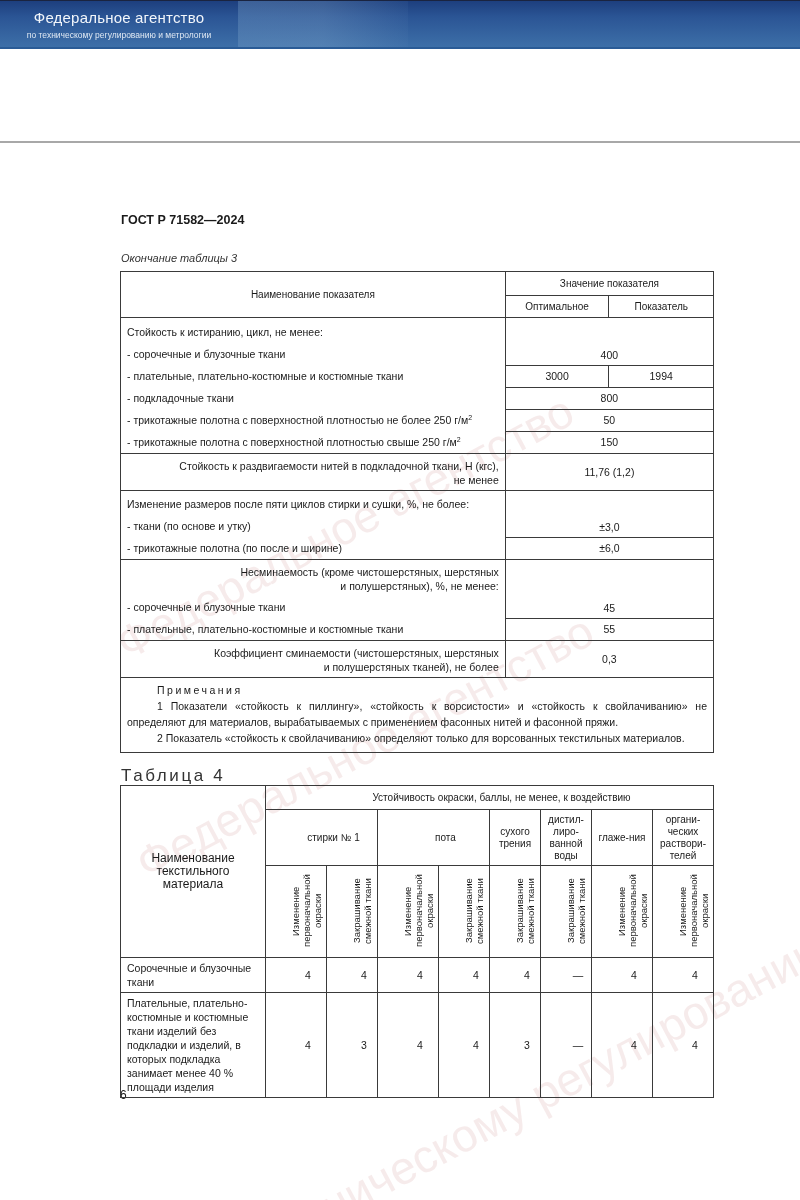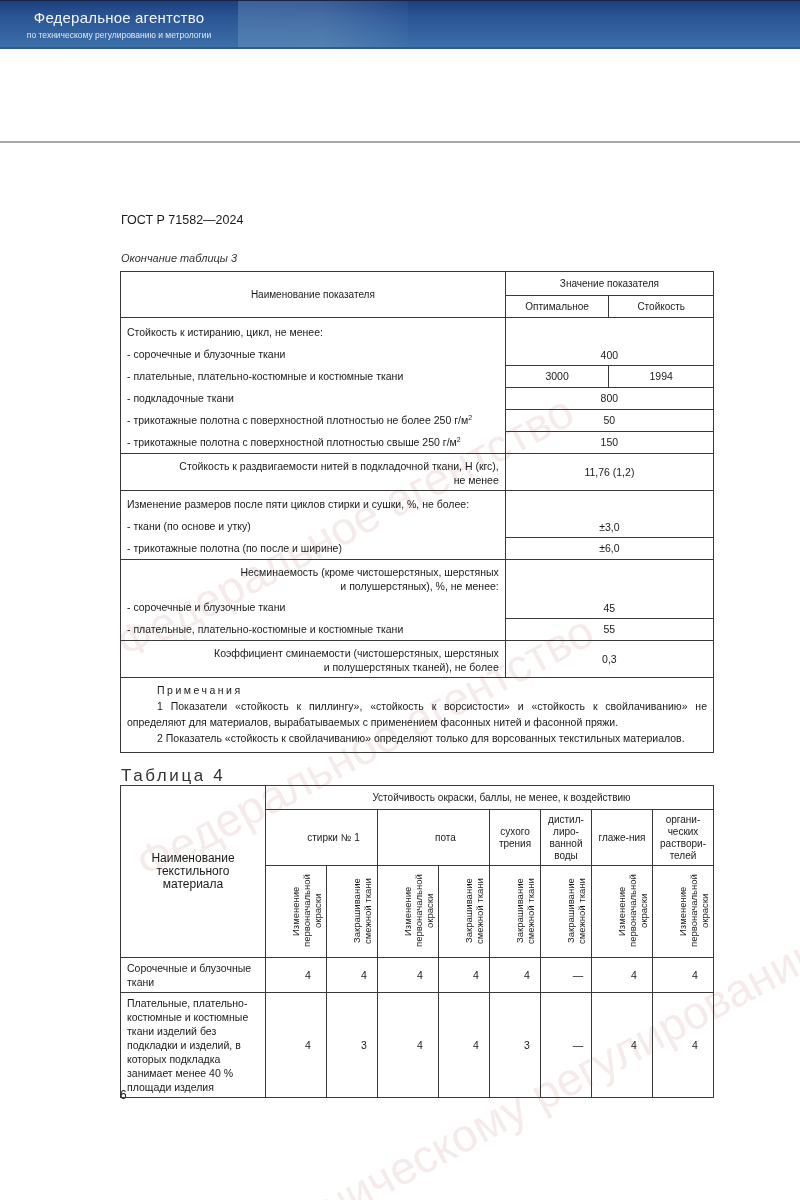--- a/index.html
+++ b/index.html
@@ -29,21 +29,21 @@
       color: #dfe8f3; font-size: 8.5px;
     }
     .divider {
       position: absolute; left: 0; top: 141px; width: 800px; height: 2px; background: #a8a8a8;
     }
     .watermark {
       position: absolute; color: rgba(200, 130, 130, 0.16); font-size: 46px;
       transform: rotate(-28deg); white-space: nowrap; pointer-events: none; z-index: 0;
     }
     .doc-code {
-      position: absolute; left: 121px; top: 213px; font-size: 12.5px; font-weight: normal;
+      position: absolute; left: 121px; top: 213px; font-size: 12.5px; font-weight: bold;
     }
     .caption {
       position: absolute; left: 121px; top: 252px; font-size: 11px; font-style: italic; color: #333;
     }
     .caption-spaced {
       position: absolute; left: 121px; top: 766px; font-size: 17px; letter-spacing: 2.6px; color: #333;
     }
     table { border-collapse: collapse; position: absolute; z-index: 1; }
     td, th { border: 1px solid #3a3a3a; font-weight: normal; font-size: 10.5px; padding: 0; }
     #t3 { left: 120px; top: 271px; width: 594px; }
@@ -90,21 +90,21 @@
       <col style="width:104px">
       <col style="width:105px">
     </colgroup>
   <tbody>
       <tr style="height:24px">
     <td class="hdr" rowspan="2">Наименование показателя</td>
     <td class="hdr" colspan="2">Значение показателя</td>
   </tr>
   <tr style="height:22px">
     <td class="hdr">Оптимальное</td>
-    <td class="hdr">Стойкость</td>
+    <td class="hdr">Показатель</td>
   </tr>
 
   <tr>
     <td class="name" style="border-bottom:none;">
       <div class="line" style="padding-top:3px;">Стойкость к истиранию, цикл, не менее:</div>
       <div class="line">-  сорочечные и блузочные ткани</div>
     </td>
     <td class="val" colspan="2" style="vertical-align:bottom; padding-bottom:4px;">400</td>
   </tr>
   <tr>

